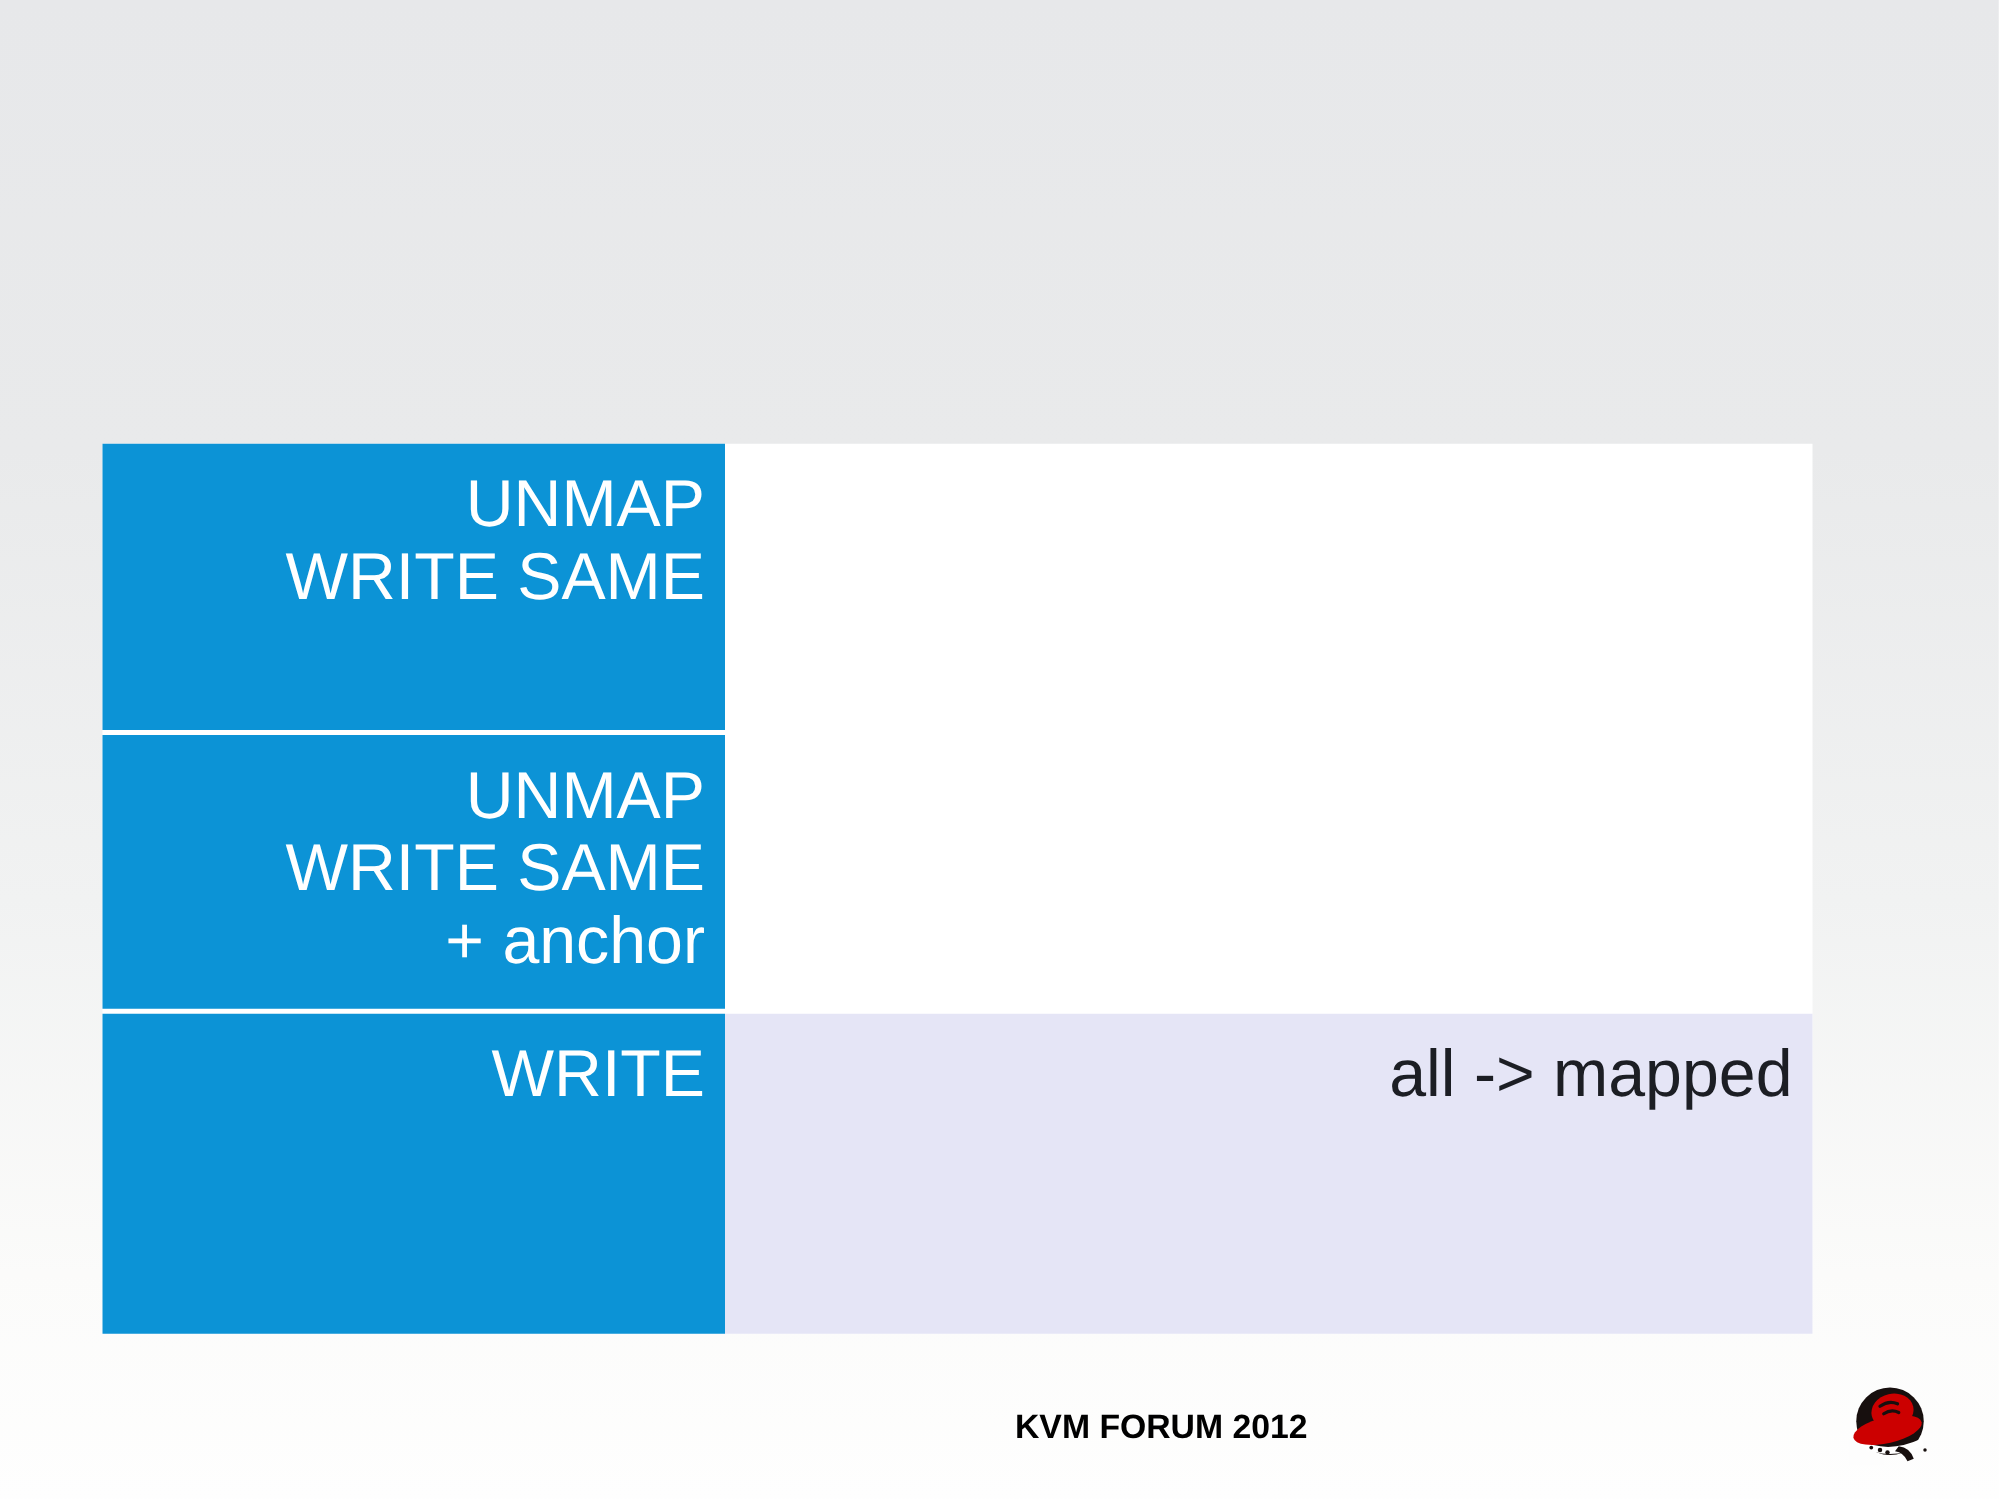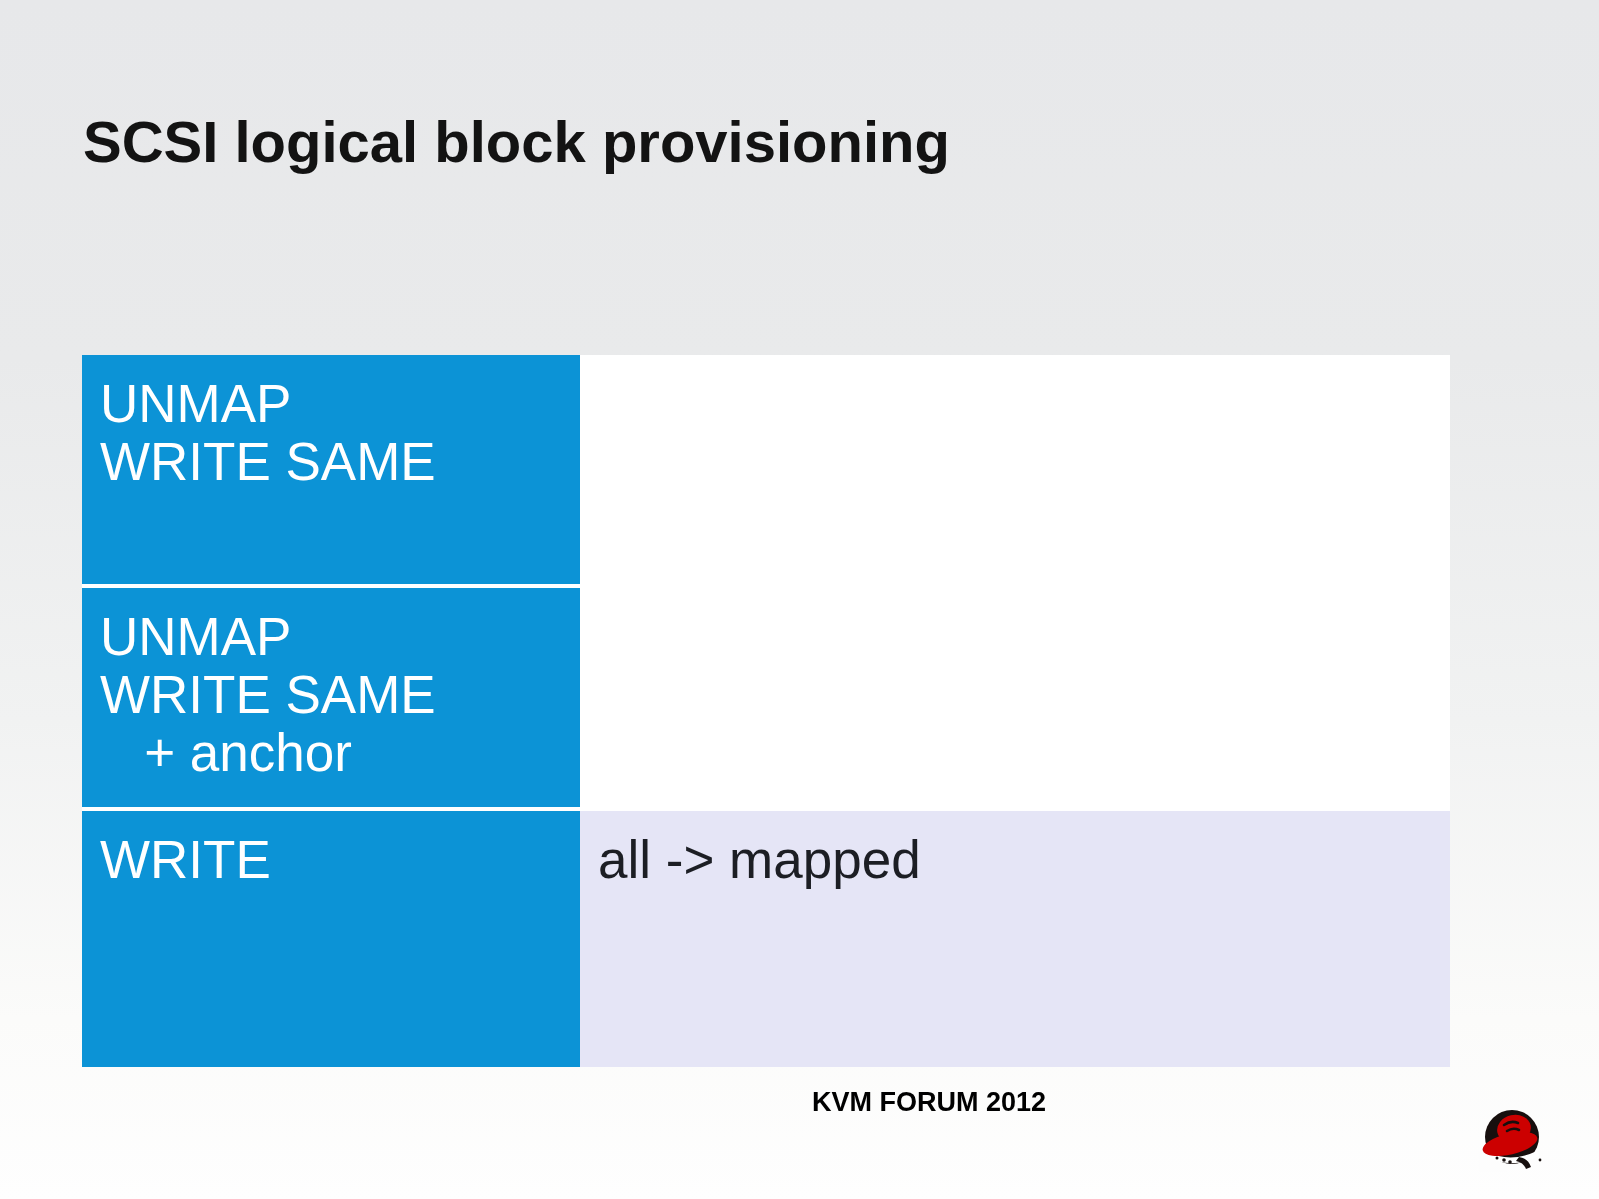--- a/index.html
+++ b/index.html
@@ -35,50 +35,50 @@
   .prow{
     display:grid;
     grid-template-columns:498px 870px;
   }
   .cell{
     box-sizing:border-box;
     padding:20px 16px 0 18px;
     font-size:53px;
     line-height:58px;
     white-space:pre-wrap;
+    text-align:right;
   }
   .cell.left{
     background:#0c93d6;
     color:#ffffff;
   }
   .cell.right{
     background:#e5e5f6;
     color:#1c1e24;
   }
   .footer{
     position:absolute;
-    left:812px;top:1087px;
+    left:812px;top:1126px;
     font-size:27px;
     font-weight:700;
     color:#000000;
     white-space:nowrap;
     text-align:right;
   }
   .logo{
     position:absolute;
     left:1477px;top:1108px;
     width:70px;height:64px;
   }
 </style>
 </head>
 <body>
 
 <div class="slide">
 
-  <h1 class="title">SCSI logical block provisioning</h1>
 
   <div class="ptable">
 
     <div class="prow">
       <div class="cell left">UNMAP
 WRITE SAME</div>
     </div>
 
     <div class="prow">
       <div class="cell left">UNMAP

